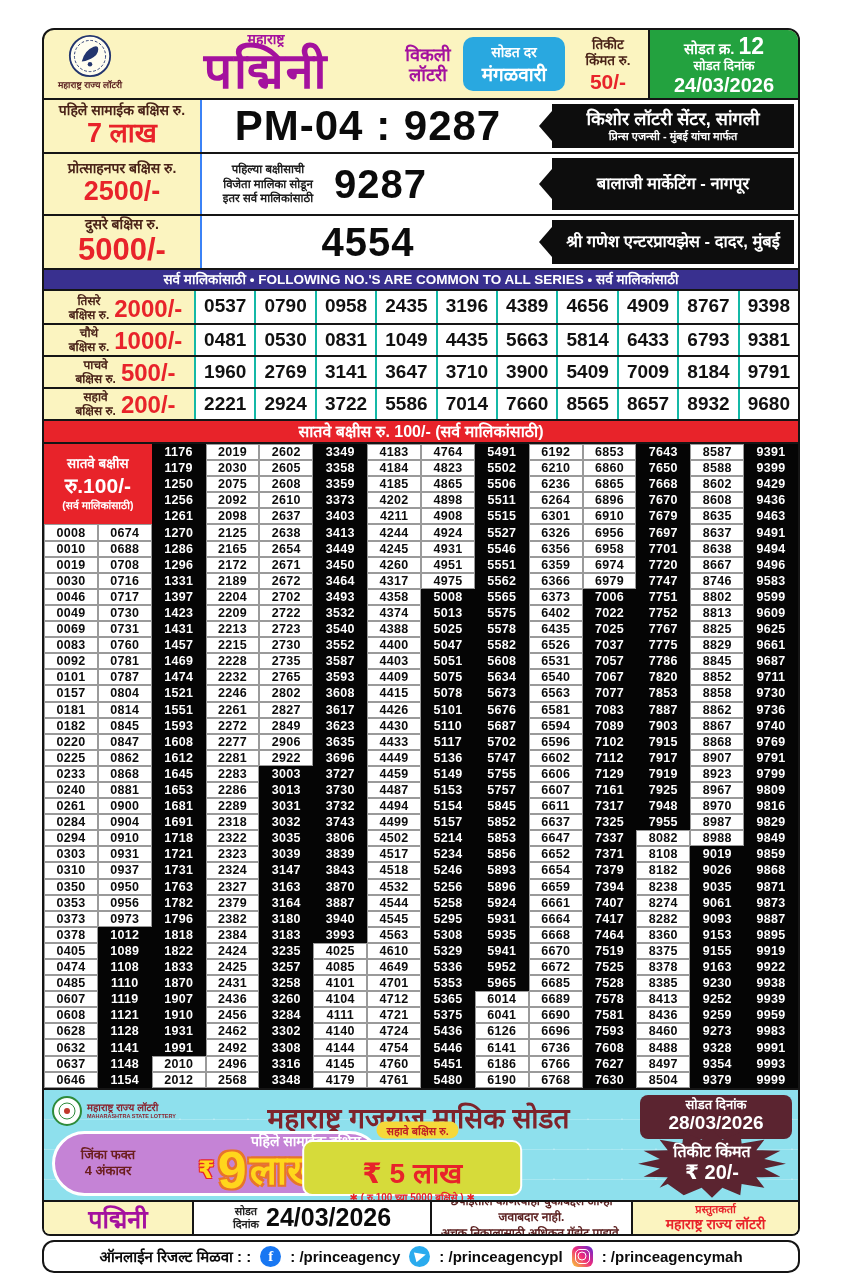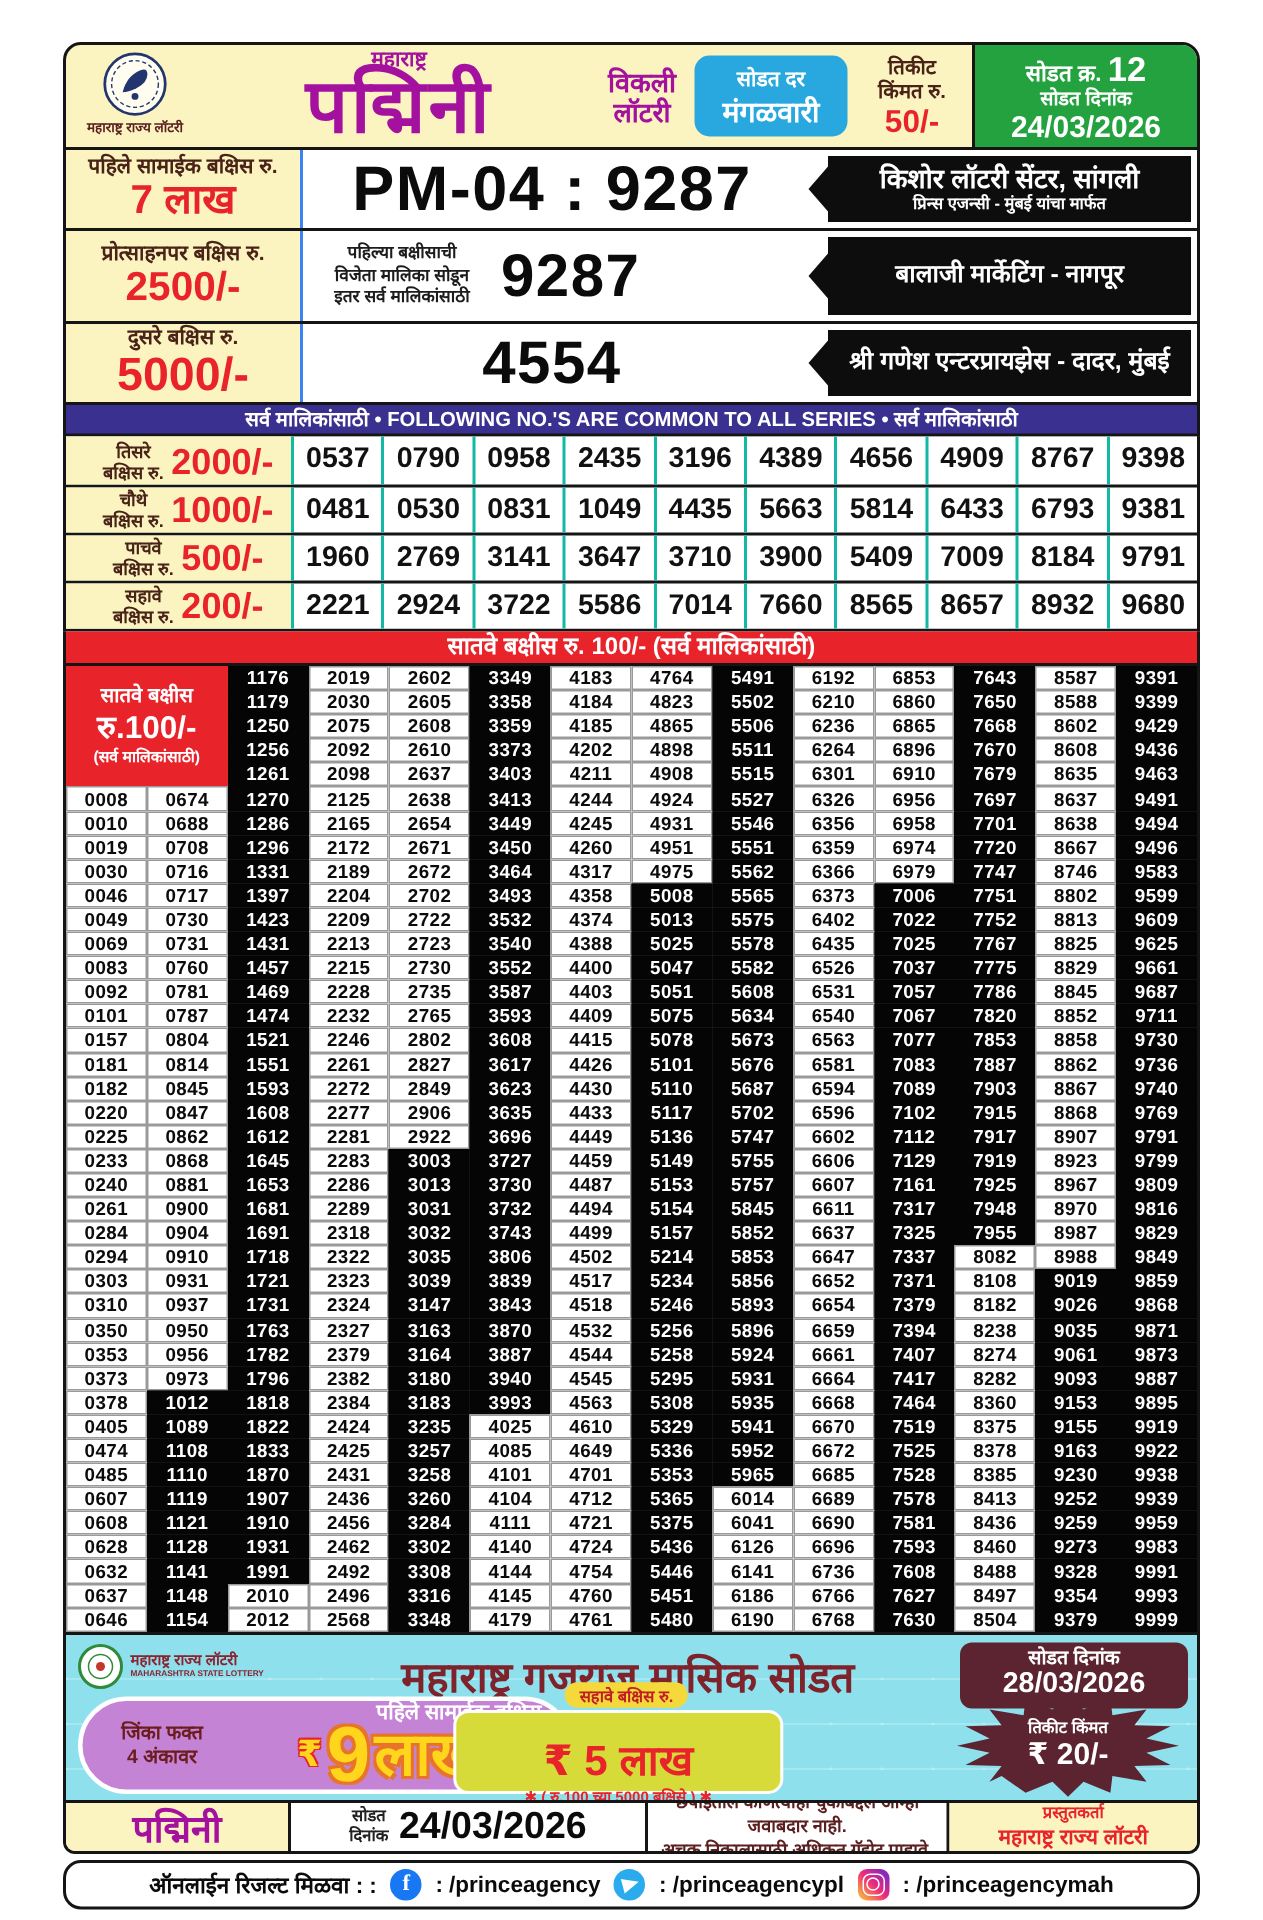--- a/index.html
+++ b/index.html
@@ -79,21 +79,21 @@
   .fp-amount { display: flex; align-items: center; justify-content: center; gap: 3px; }
   .rupee { color: #FFD61C; font-size: 24px; font-weight: 800; text-shadow: 1px 1px 0 #E8232A, -1px -1px 0 #E8232A, 1px -1px 0 #E8232A, -1px 1px 0 #E8232A; }
   .digit { font-size: 52px; font-weight: 800; color: #FFD61C; line-height: 0.85; text-shadow: 2px 2px 0 #E8742A, -2px -2px 0 #E8742A, 2px -2px 0 #E8742A, -2px 2px 0 #E8742A; }
   .unit { font-size: 40px; font-weight: 800; color: #FFD61C; line-height: 0.9; text-shadow: 2px 2px 0 #E8742A, -2px -2px 0 #E8742A, 2px -2px 0 #E8742A, -2px 2px 0 #E8742A; }
   .ad-olive { position: absolute; left: 50%; transform: translateX(-54%); top: 50px; width: 220px; height: 56px; background: #D6DB3A; border: 2px solid #fff; border-radius: 10px; text-align: center; color: #E8232A; }
   .ol-tab { position: absolute; left: 50%; transform: translate(-54%, -50%); top: 40px; background: #F5D93A; color: #C02025; border-radius: 9px; font-size: 11px; font-weight: 800; padding: 1px 10px; z-index: 2; }
   .ol2 { font-size: 28px; font-weight: 800; line-height: 1.15; padding-top: 16px; }
   .ol3 { font-size: 10px; font-weight: 800; }
   .ad-star { position: absolute; right: 12px; top: 40px; width: 148px; height: 68px; background: #5B2430; color: #fff; display: flex; flex-direction: column; align-items: center; justify-content: center; line-height: 1.15;
     clip-path: polygon(100% 50%,85.3% 57%,96.2% 69.1%,79.9% 70%,85.4% 85.4%,70% 79.9%,69.1% 96.2%,57% 85.3%,50% 100%,43% 85.3%,30.9% 96.2%,20.1% 79.9%,14.6% 85.4%,20.1% 70%,3.8% 69.1%,14.7% 57%,0% 50%,14.7% 43%,3.8% 30.9%,20.1% 30%,14.6% 14.6%,30% 20.1%,30.9% 3.8%,43% 14.7%,50% 0%,57% 14.7%,69.1% 3.8%,70% 20.1%,85.4% 14.6%,79.9% 30%,96.2% 30.9%,85.3% 43%); }
-  .st1 { font-size: 11px; font-weight: 800; } .st2 { font-size: 20px; font-weight: 800; }
+  .st1 { font-size: 16px; font-weight: 800; } .st2 { font-size: 20px; font-weight: 800; }
 
   
   .f1 { display: flex; height: 34px; border: 2px solid #151515; border-top: none; border-radius: 0 0 8px 8px; overflow: hidden; background: #fff; }
   .f-brand { width: 150px; background: #FBF4C0; color: #A4119E; font-weight: 800; font-size: 25px; display: flex; align-items: center; justify-content: center; border-right: 2px solid #151515; }
   .f-date { width: 238px; display: flex; align-items: center; justify-content: center; gap: 7px; border-right: 2px solid #151515; }
   .f-date .fd-small { font-size: 11px; font-weight: 700; line-height: 1.15; text-align: center; color: #222; }
   .f-date .fd-big { font-size: 25px; font-weight: 800; color: #0b0b0b; }
   .f-disc { flex: 1; text-align: center; font-size: 12px; font-weight: 700; color: #5B1F1F; display: flex; flex-direction: column; justify-content: center; border-right: 2px solid #151515; line-height: 1.3; }
   .f-pres { width: 165px; background: #FBF4C0; text-align: center; color: #E8232A; display: flex; flex-direction: column; justify-content: center; line-height: 1.2; }
   .fp1 { font-size: 11px; font-weight: 700; } .fp2 { font-size: 14px; font-weight: 800; }

